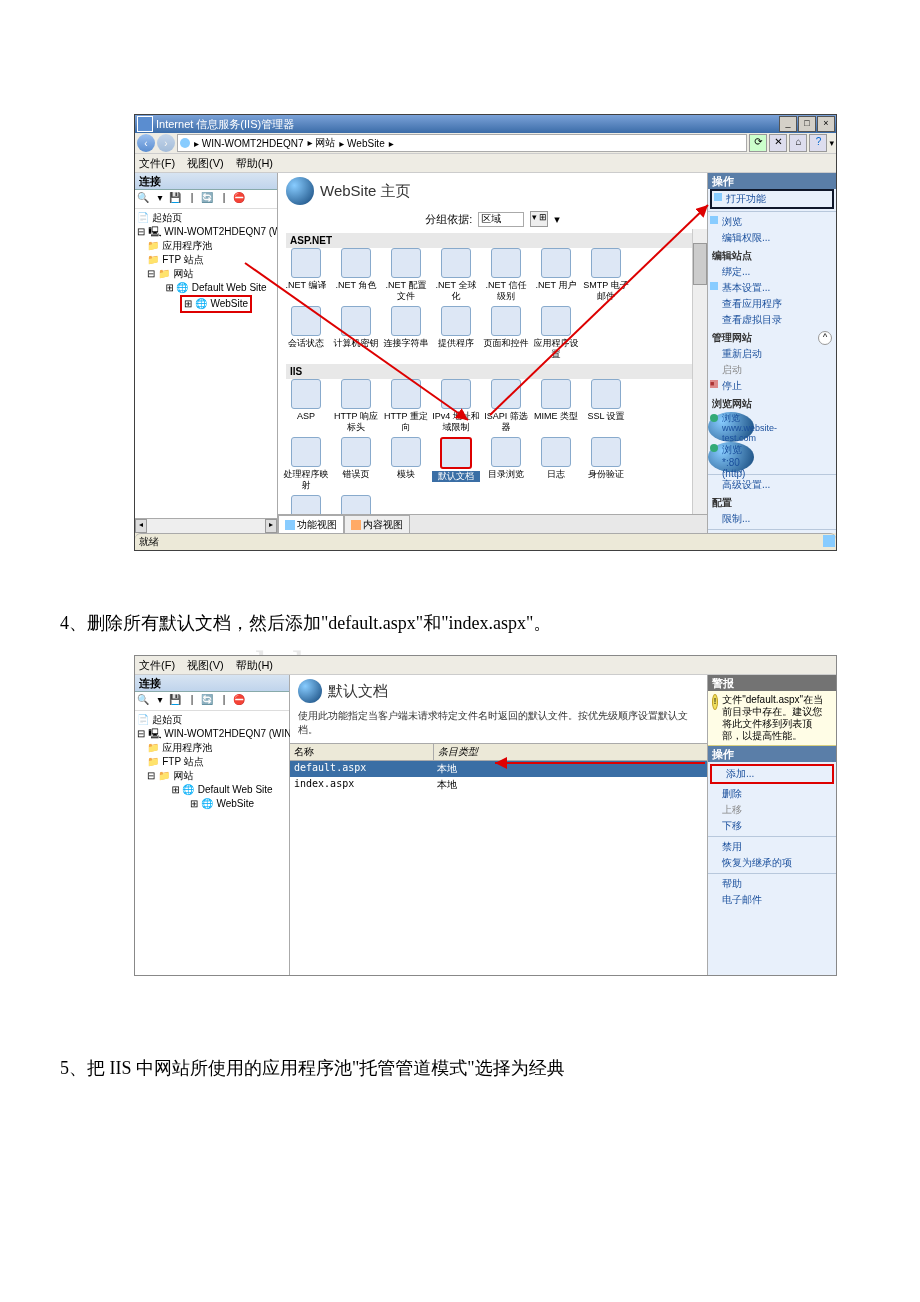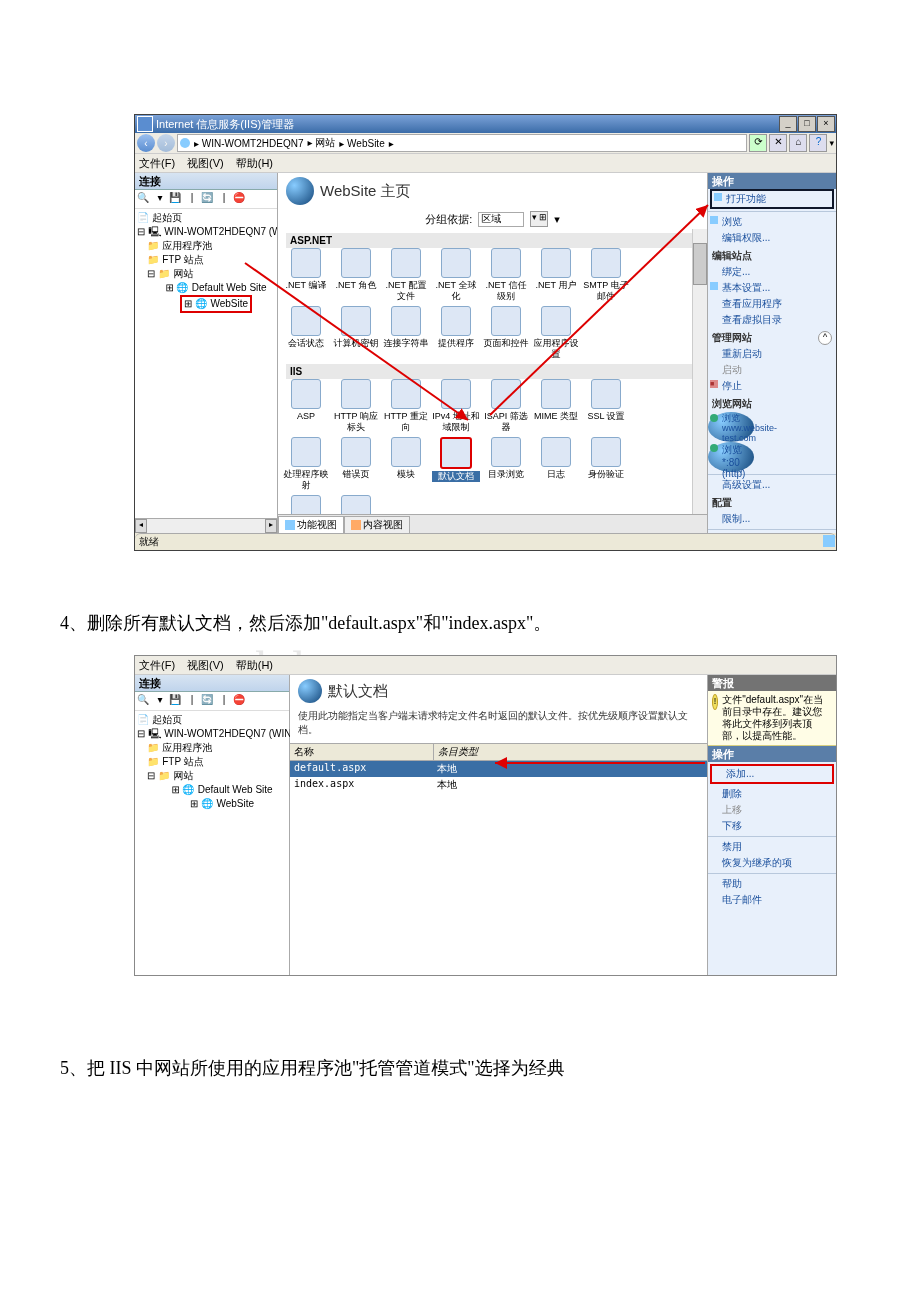--- a/index.html
+++ b/index.html
@@ -37,21 +37,21 @@
   .gbtn { width:16px; height:14px; border:1px solid #999; background:#eee; font-size:9px; text-align:center; }
   .section-lbl { padding:2px 4px; background:#e8e8e8; font-size:10px; font-weight:bold; margin:2px 4px 0 4px; }
   .iconscroll { flex:1; overflow:hidden; position:relative; padding:2px 4px; }
   .iconrow { display:flex; flex-wrap:nowrap; gap:2px; margin-bottom:4px; }
   .icell { width:48px; text-align:center; font-size:9px; line-height:11px; }
   .icell .ic { width:28px; height:28px; margin:0 auto 2px auto; background:#dde7f5; border:1px solid #8ac; border-radius:3px; position:relative; }
   .icell.sel .lbl { background:#3a6ea5; color:#fff; padding:0 1px; }
   .redbox { border:2px solid #d00 !important; }
   .scrollbar-v { position:absolute; right:0; top:0; bottom:0; width:14px; background:#eee; border-left:1px solid #ccc; }
   .scrollbar-v .th { width:12px; height:40px; background:#ccc; border:1px solid #999; margin:14px auto 0 auto; }
-  .tabsrow { height:18px; border-top:1px solid #aaa; background:#e8e8e8; display:flex; align-items:center; gap:0; font-size:10px; }
+  .tabsrow { height:18px; border-top:1px solid #aaa; background:#e8e8e8; display:flex; gap:0; font-size:10px; }
   .tabsrow .tab { padding:1px 6px; border:1px solid #aaa; border-bottom:none; background:#fff; display:flex; align-items:center; gap:2px; }
   .rightpane { width:128px; background:#e8f0fb; border-left:1px solid #aaa; overflow:hidden; }
   .action-hdr { background:#5a7ea8; color:#fff; font-size:11px; height:16px; padding-left:4px; line-height:16px; font-weight:bold; }
   .act-sec-hdr { font-weight:bold; padding:3px 4px 1px 4px; font-size:10px; color:#333; }
   .act-link { color:#1a4f9c; padding:1px 4px 1px 14px; font-size:10px; cursor:pointer; position:relative; }
   .act-link.red { border:2px solid #0f172a; margin:0 2px; }
   .act-link::before { content:""; position:absolute; left:2px; top:2px; width:8px; height:8px; }
   .act-link.globe::before { background:#3a7; border-radius:50%; }
   .act-link.doc::before { background:#8cf; }
   .act-link.minus::before { background:#d88; content:"■"; font-size:7px; color:#a33; }

